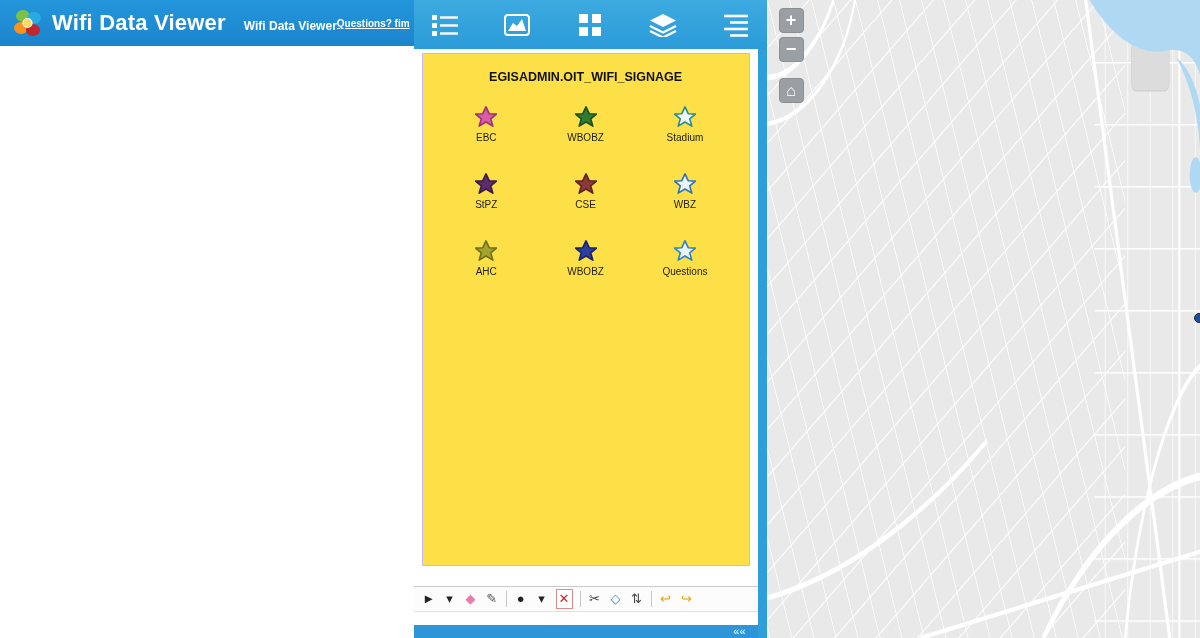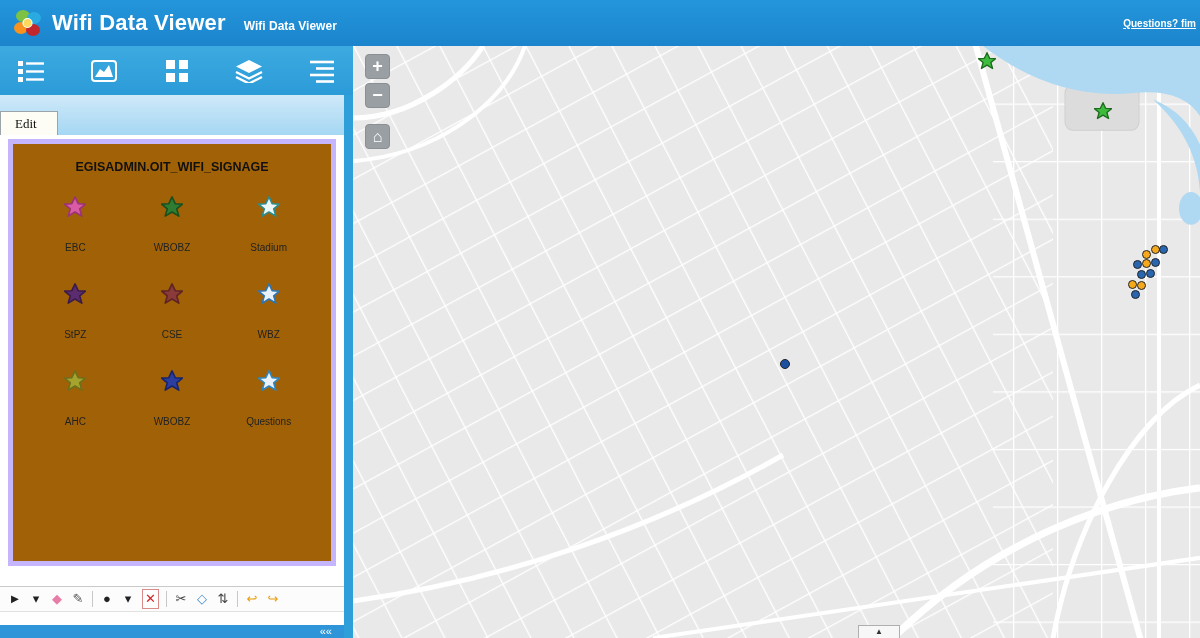--- a/index.html
+++ b/index.html
@@ -1,17 +1,17 @@
 <!DOCTYPE html>
 <html><head>
 <meta charset="utf-8">
 <style>
   * { margin:0; padding:0; box-sizing:border-box; }
   html,body { width:1200px; height:638px; overflow:hidden; font-family:"Liberation Sans", sans-serif; background:#fff; }
-  .app { width:1200px; height:638px; display:flex; flex-direction:column; }
+  .app { width:1200px; height:638px; display:flex; flex-direction:row; }
 
   
   .header { height:46px; background:linear-gradient(#2496DB,#1B84CC); display:flex; align-items:center; padding:0 8px; color:#fff; flex:0 0 auto; }
   .logo { width:32px; height:32px; margin:0 8px 0 4px; }
   .title { font-size:22px; font-weight:bold; letter-spacing:.2px; }
   .subtitle { font-size:12px; font-weight:bold; margin-left:18px; margin-top:6px; }
   .questions { margin-left:auto; font-size:10px; font-weight:bold; white-space:nowrap; margin-right:-4px;text-decoration:underline; }
 
   
   .main { flex:1 1 auto; display:flex; min-height:0; }
@@ -22,24 +22,24 @@
   .side-toolbar .ticon { width:30px; height:26px; display:flex; align-items:center; justify-content:center; cursor:pointer; }
   .side-body-row { flex:1 1 auto; display:flex; min-height:0; }
   .side-inner { width:344px; display:flex; flex-direction:column; min-height:0; }
   .side-divider { width:9px; background:#2E9FD9; flex:0 0 9px; }
 
   .tabstrip { height:40px; background:linear-gradient(#CFE9F9,#A5D7F3); position:relative; flex:0 0 auto; }
   .tab { position:absolute; left:0; bottom:0; height:24px; min-width:58px; background:#FDFDF6; border:1px solid #9AA4AA; border-bottom:none; display:flex; align-items:center; padding:0 14px; font-family:"Liberation Serif", serif; font-size:13px; color:#111; }
 
   .instruction { font-size:12px; color:#000; padding:9px 8px 6px 8px; flex:0 0 auto; }
 
-  .template-box { border:5px solid #c4b5fd; margin:4px 8px 20px 8px; flex:1 1 auto; min-height:0; background:#a16207; overflow:hidden; }
+  .template-box { border:1px solid #c4b5fd; margin:4px 8px 20px 8px; flex:1 1 auto; min-height:0; background:#fde047; overflow:hidden; }
   .template-title { text-align:center; font-weight:bold; font-size:12.5px; color:#111; padding-top:16px; }
   .template-grid { display:grid; grid-template-columns:repeat(3,1fr); justify-items:center; row-gap:30px; padding:22px 14px 0 14px; }
-  .tpl { display:flex; flex-direction:column; align-items:center; cursor:pointer;gap:20px; }
+  .tpl { display:flex; flex-direction:column; align-items:center; cursor:pointer; }
   .tpl-label { font-size:10px; color:#222; margin-top:4px; }
 
   .edit-toolbar { height:26px; border-top:1px solid #C9C9C9; border-bottom:1px solid #E2E2E2; display:flex; align-items:center; gap:7px; padding:0 8px; flex:0 0 auto; background:#FCFCFC; }
   .tool { font-size:13px; line-height:18px; cursor:pointer; display:inline-flex; align-items:center; justify-content:center; min-width:14px; }
   .tool.active { border:1px solid #D98A8A; background:#FFF; padding:0 2px; }
   .sep { width:1px; height:16px; background:#C8C8C8; }
 
   .side-spacer { height:13px; flex:0 0 auto; background:#fff; }
   .side-collapse { height:13px; background:#2E96D8; color:#fff; font-size:11px; line-height:12px; text-align:right; padding-right:12px; cursor:pointer; flex:0 0 auto; }
 
@@ -116,23 +116,20 @@
               <line x1="0" y1="3" x2="24" y2="3" stroke="#fff" stroke-width="2.6"></line>
               <line x1="6" y1="9.5" x2="24" y2="9.5" stroke="#fff" stroke-width="2.6"></line>
               <line x1="0" y1="16" x2="24" y2="16" stroke="#fff" stroke-width="2.6"></line>
               <line x1="6" y1="22.5" x2="24" y2="22.5" stroke="#fff" stroke-width="2.6"></line>
             </svg>
         </span>
       </div>
 
       <div class="side-body-row">
         <div class="side-inner">
-          <div class="tabstrip">
-            <div class="tab">Edit</div>
-          </div>
 
 
           <div class="template-box">
             <div class="template-title">EGISADMIN.OIT_WIFI_SIGNAGE</div>
             <div class="template-grid">
                 <div class="tpl">
                   <svg width="22" height="22" viewBox="0 0 20 20">
                     <polygon points="10,0.8 12.9,7 19.5,7.4 14.3,11.7 16.2,18.3 10,14.6 3.8,18.3 5.7,11.7 0.5,7.4 7.1,7" fill="#D95BA6" stroke="#9C3277" stroke-width="1.5" stroke-linejoin="round"></polygon>
                   </svg>
                   <div class="tpl-label">EBC</div>

